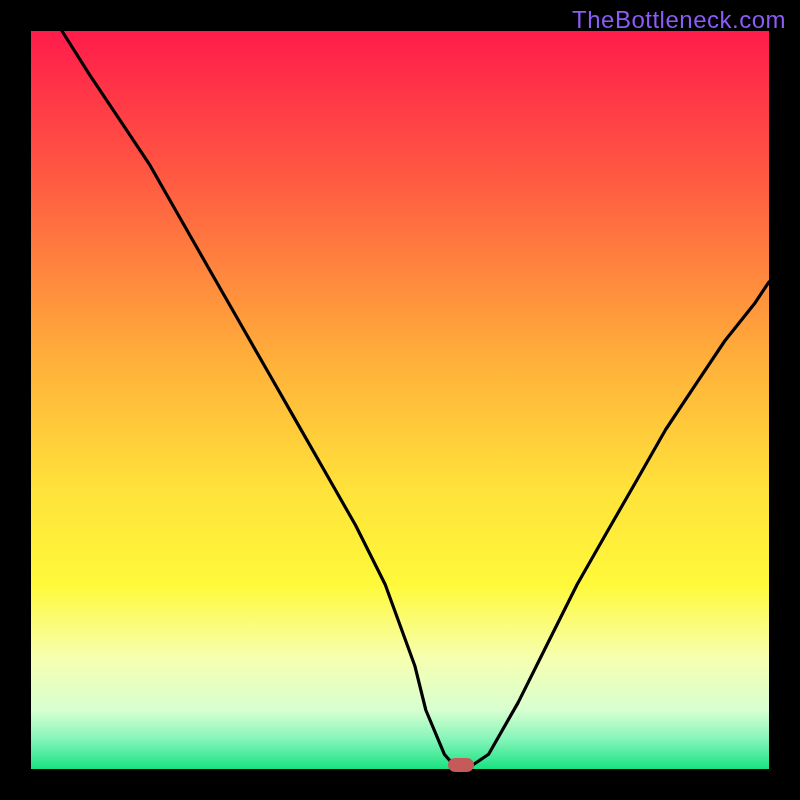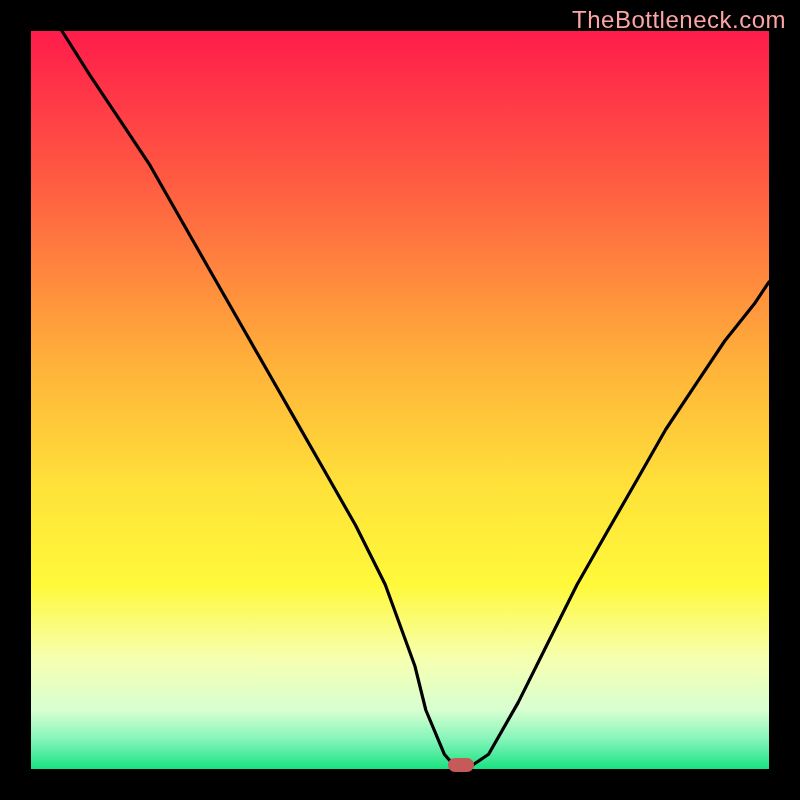--- a/index.html
+++ b/index.html
@@ -14,21 +14,21 @@
   .stage {
     position: relative;
     width: 800px;
     height: 800px;
     background: #000;
   }
   .watermark {
     position: absolute;
     top: 6px;
     right: 14px;
-    color: #fca5a5;
+    color: #8b5cf6;
     font-size: 24px;
     font-weight: 500;
     letter-spacing: 0.5px;
     z-index: 20;
     user-select: none;
   }
   svg.plot {
     position: absolute;
     left: 0;
     top: 0;

